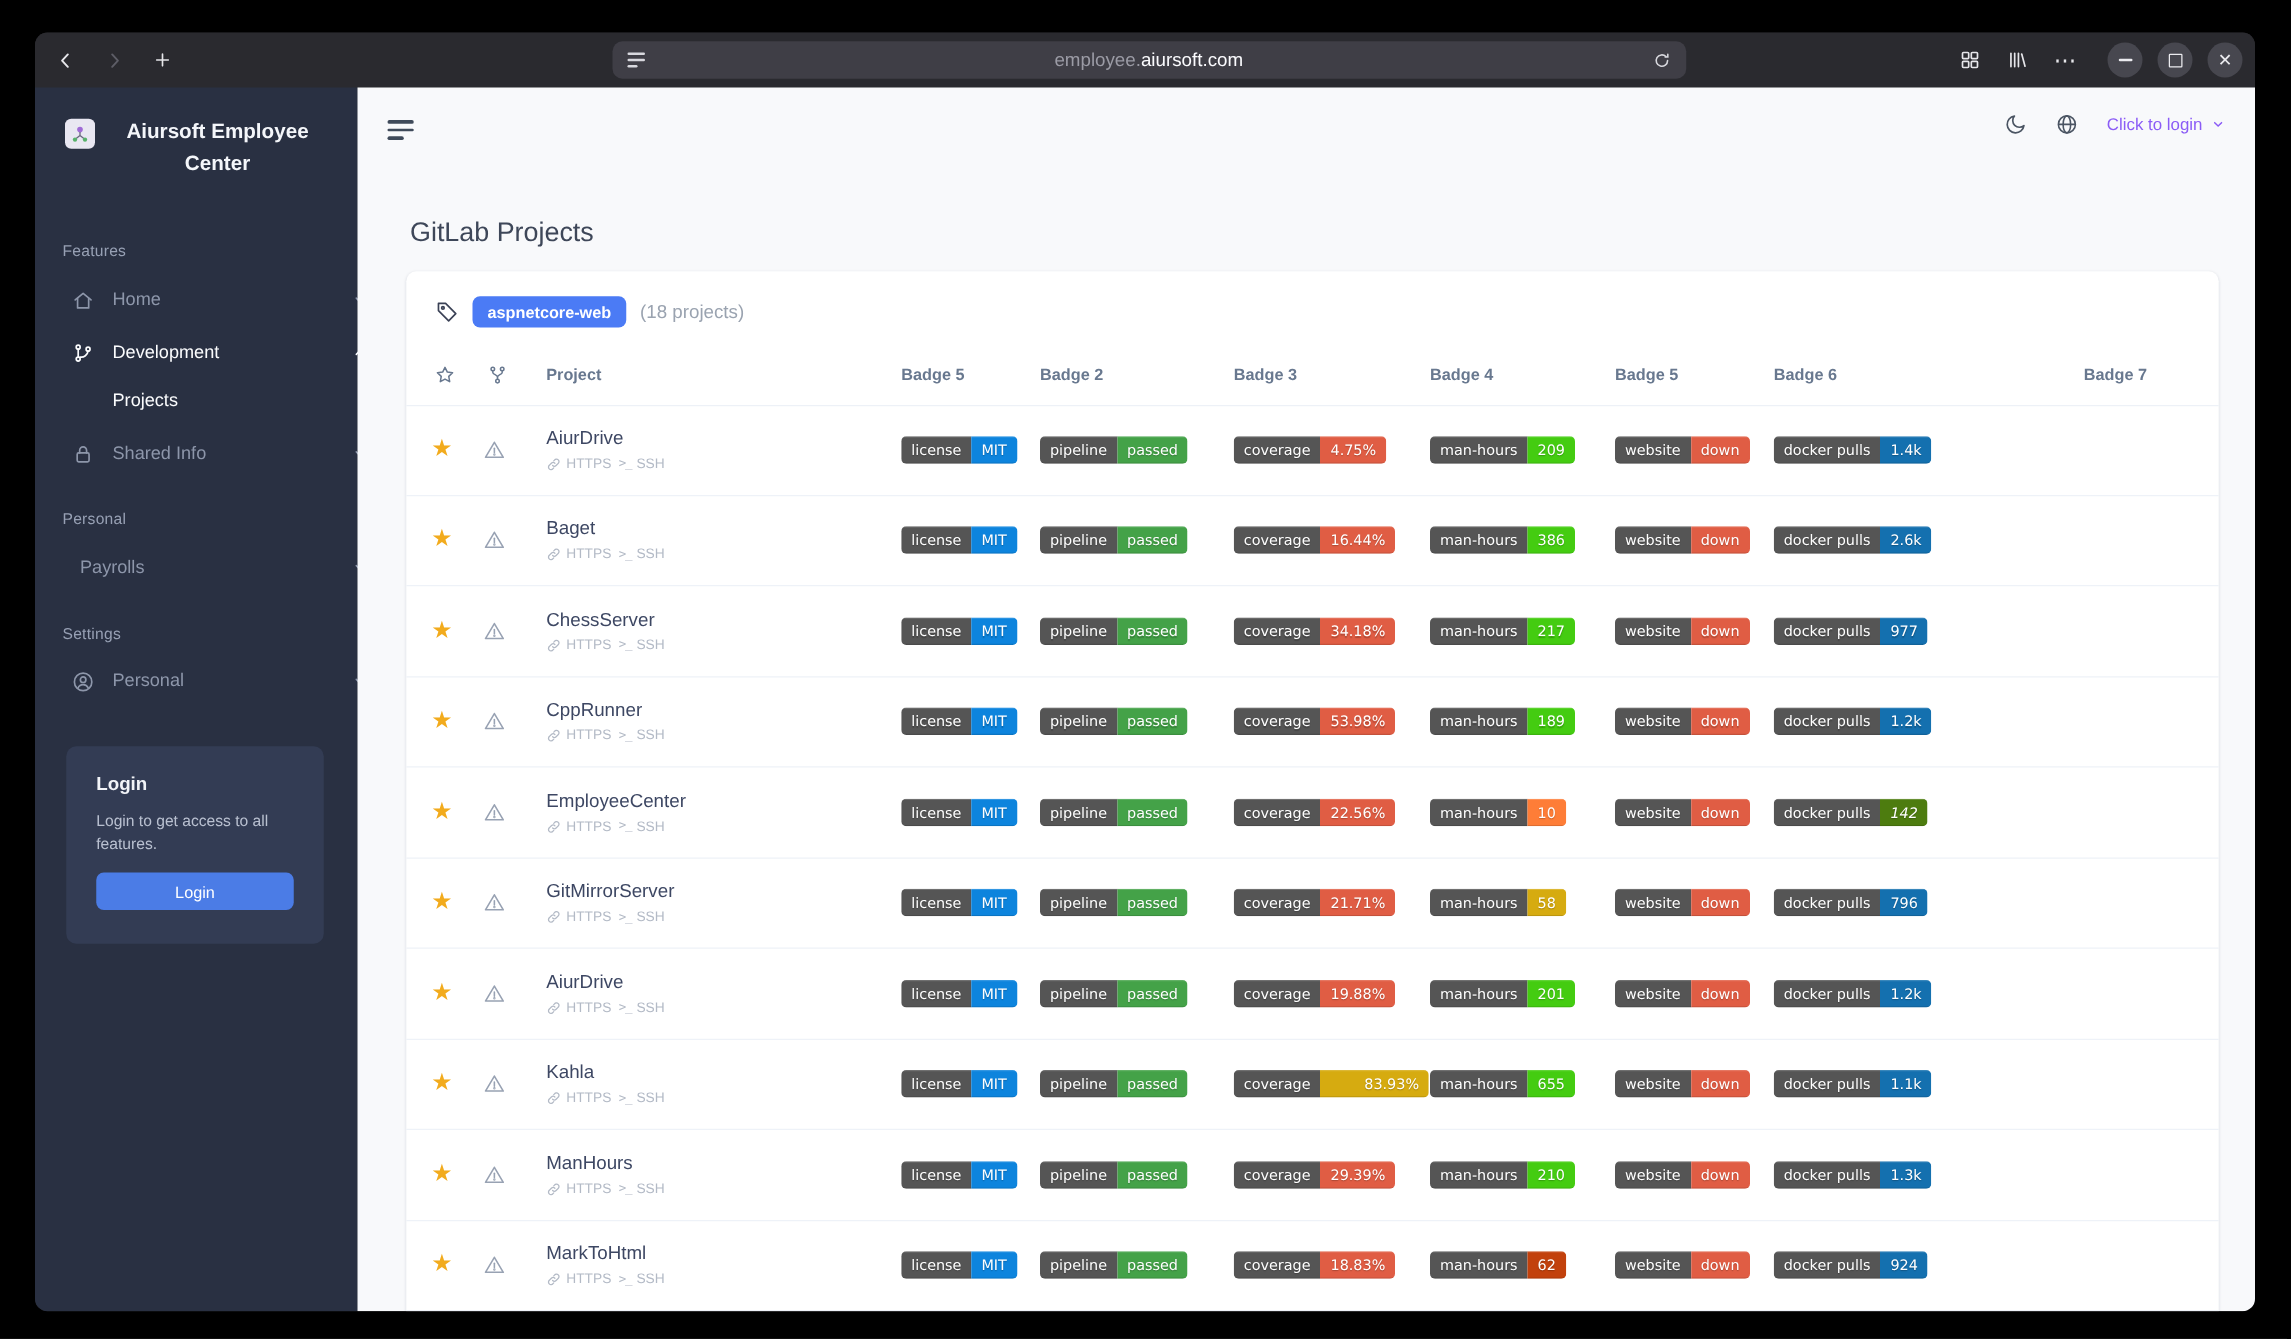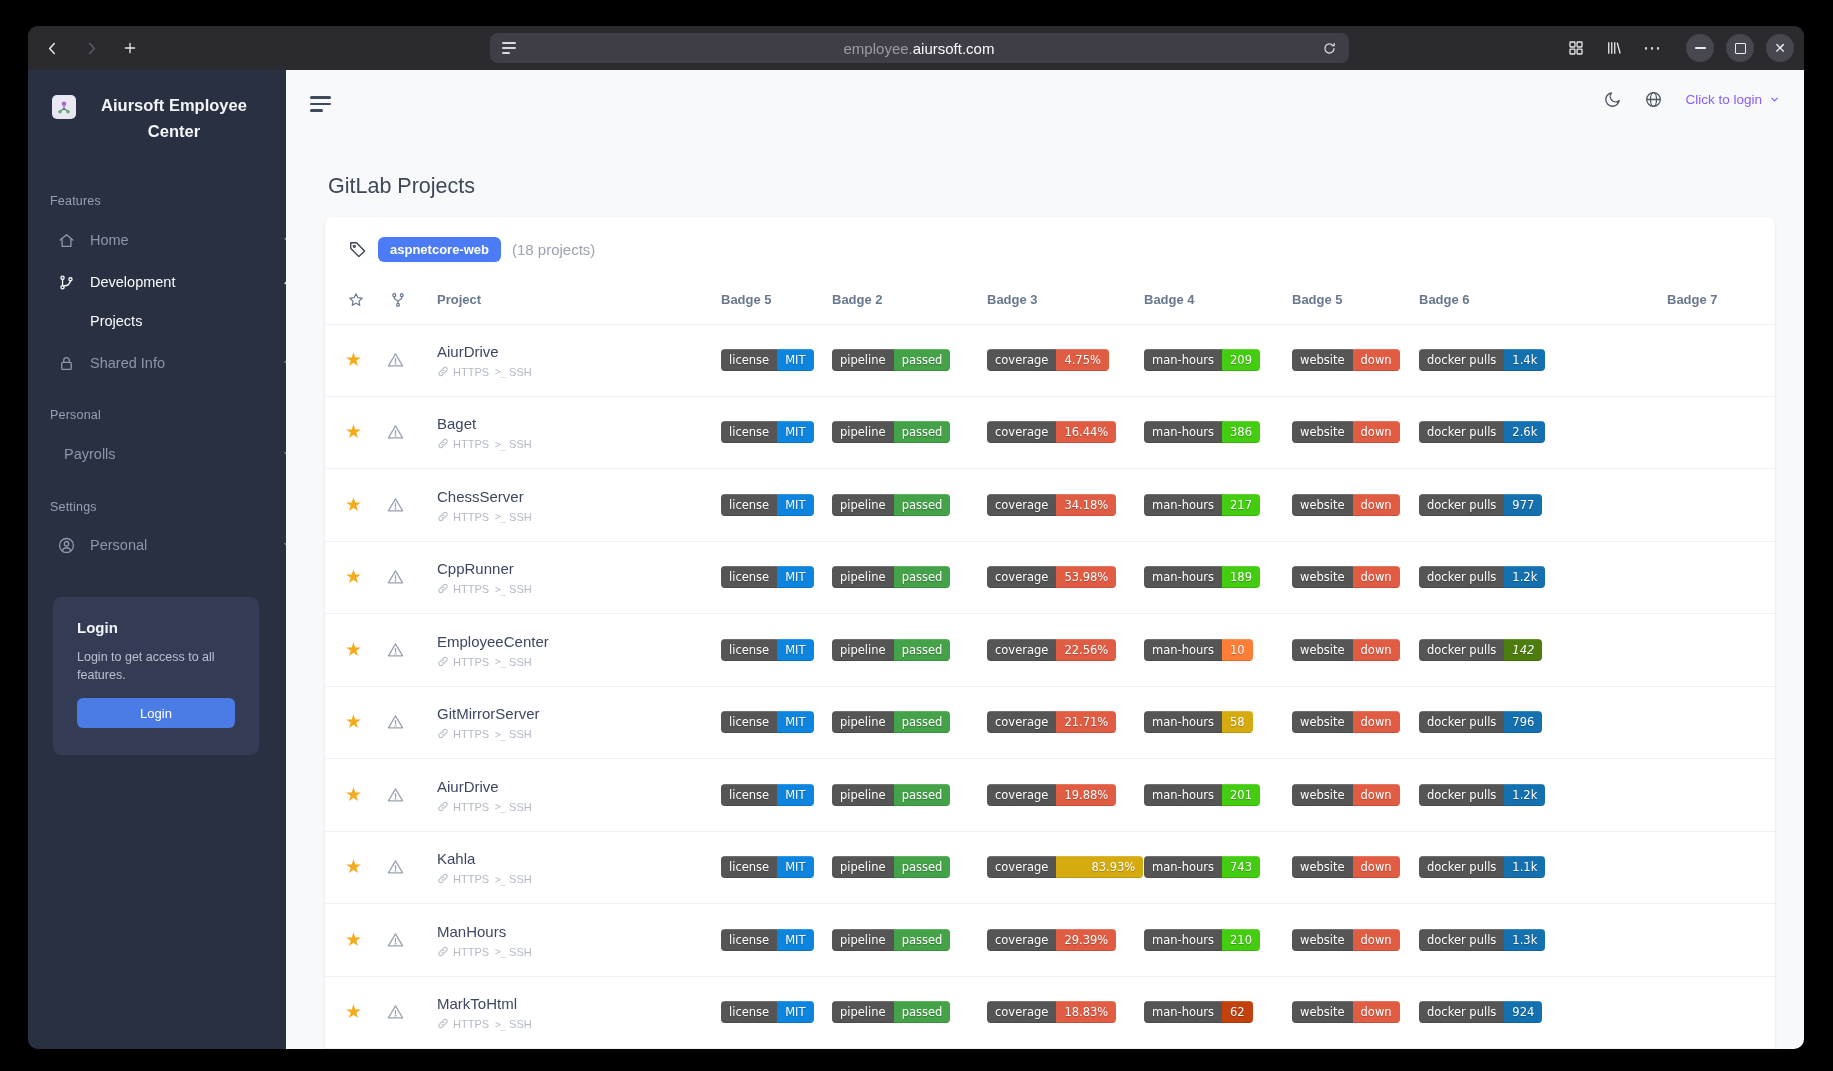--- a/index.html
+++ b/index.html
@@ -704,21 +704,21 @@
             <span class="badge" style="left: 507px;">
               <span class="bl" style="background: rgb(85, 85, 85);">pipeline</span>
               <span class="br" style="background: rgb(68, 162, 72);">passed</span>
             </span>
             <span class="badge" style="left: 662px;">
               <span class="bl" style="background: rgb(85, 85, 85);">coverage</span>
               <span class="br" style="background: rgb(214, 171, 16); padding-left: 35px;">83.93%</span>
             </span>
             <span class="badge" style="left: 819px;">
               <span class="bl" style="background: rgb(85, 85, 85);">man-hours</span>
-              <span class="br" style="background: rgb(68, 204, 17);">743</span>
+              <span class="br" style="background: rgb(68, 204, 17);">655</span>
             </span>
             <span class="badge" style="left: 967px;">
               <span class="bl" style="background: rgb(85, 85, 85);">website</span>
               <span class="br" style="background: rgb(224, 93, 68);">down</span>
             </span>
             <span class="badge" style="left: 1094px;">
               <span class="bl" style="background: rgb(85, 85, 85);">docker pulls</span>
               <span class="br" style="background: rgb(20, 112, 175);">1.1k</span>
             </span>
           </div>

